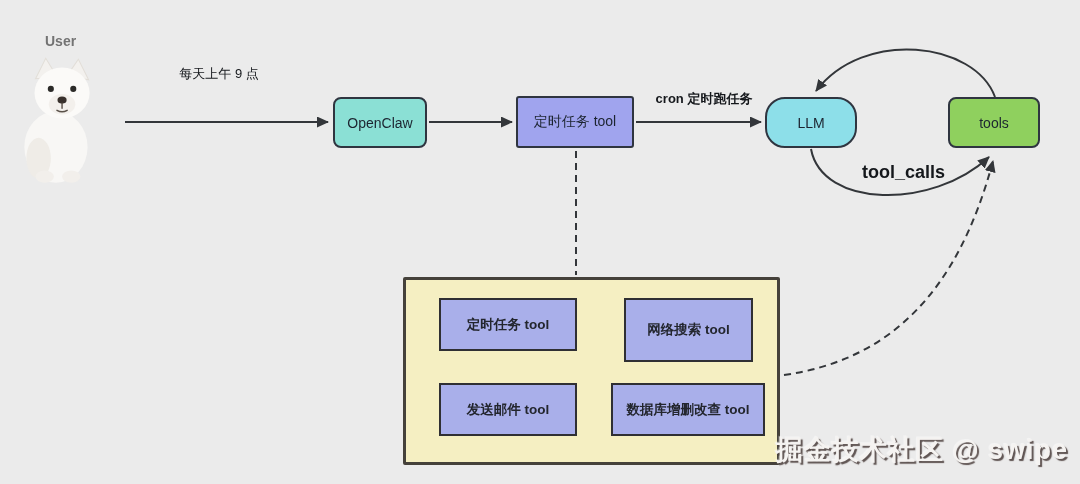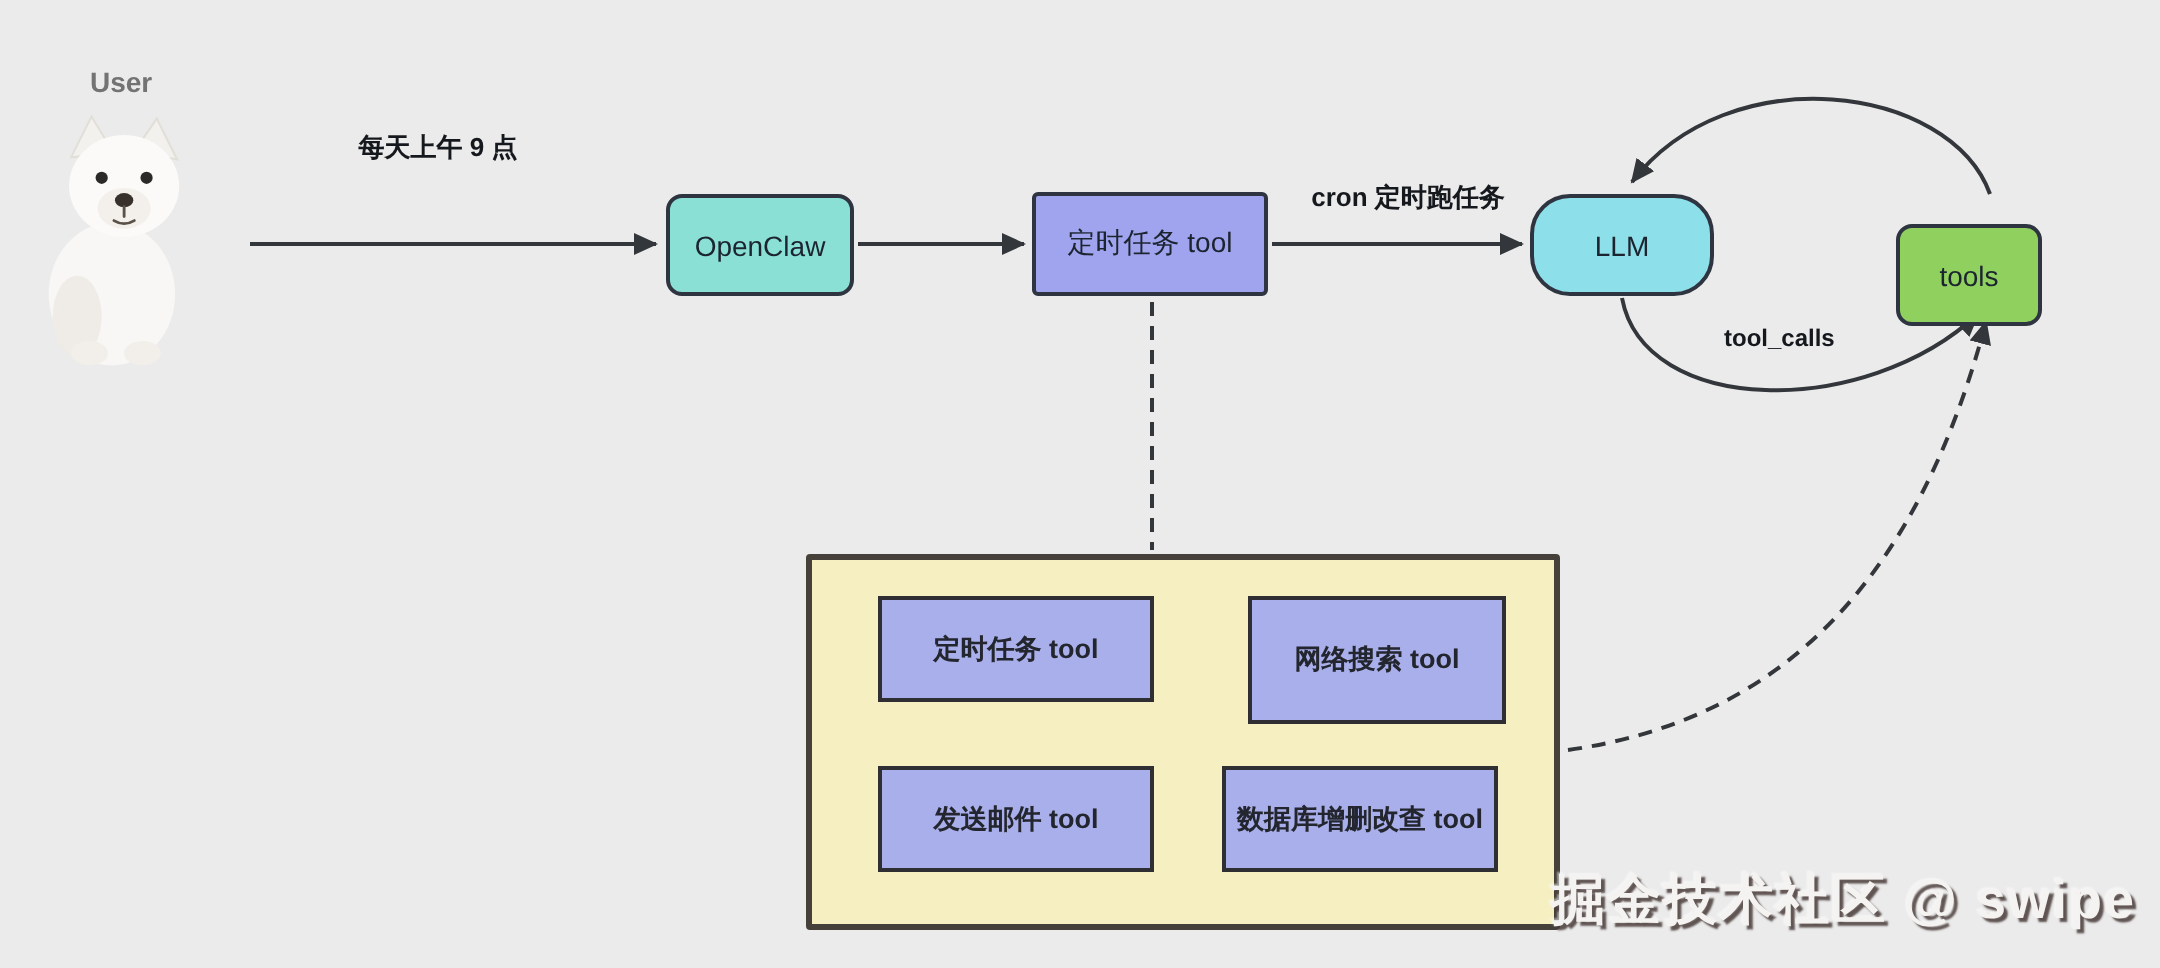--- a/index.html
+++ b/index.html
@@ -16,54 +16,54 @@
   .node{
     position:absolute;
     display:flex;align-items:center;justify-content:center;
     border:2px solid #2f3540;
     font-size:14px;font-weight:400;color:#1c2430;
     text-align:center;
   }
   .node-openclaw{left:333px;top:97px;width:94px;height:51px;background:#8be0d5;border-radius:8px;}
   .node-scheduler{left:516px;top:96px;width:118px;height:52px;background:#a0a4ee;border-radius:3px;}
   .node-llm{left:765px;top:97px;width:92px;height:51px;background:#8ddfe9;border-radius:20px;}
-  .node-tools{left:948px;top:112px;width:73px;height:51px;background:#8fd05e;border-radius:8px;justify-content:center;}
+  .node-tools{left:948px;top:97px;width:92px;height:51px;background:#8fd05e;border-radius:8px;justify-content:center;}
   .user-label{
     position:absolute;left:45px;top:33px;
     font-size:14px;font-weight:600;color:#737373;
   }
   .dog{position:absolute;left:8px;top:56px;width:102px;height:128px;}
   .req-label{
     position:absolute;left:116px;top:64px;width:206px;
-    text-align:center;font-size:13px;font-weight:700;color:#15181c;
+    text-align:center;font-size:13px;font-weight:400;color:#15181c;
     line-height:1.55;
   }
   .cron-label{
     position:absolute;left:646px;top:90px;width:116px;
     text-align:center;font-size:13px;font-weight:700;color:#15181c;
   }
   .toolcalls-label{
     position:absolute;left:862px;top:162px;
-    font-size:12px;font-weight:600;color:#15181c;
+    font-size:18px;font-weight:600;color:#15181c;
   }
   .toolbox{
     position:absolute;left:403px;top:277px;width:377px;height:188px;
     background:#f5efc2;border:3px solid #45413a;border-radius:2px;
   }
   .tool-item{
     position:absolute;
     display:flex;align-items:center;justify-content:center;
     background:#a9afea;border:2px solid #2f2f33;
     font-size:13.5px;font-weight:600;color:#23262e;
     text-align:center;
   }
   .tool-item-1{left:439px;top:298px;width:138px;height:53px;}
   .tool-item-2{left:624px;top:298px;width:129px;height:64px;}
   .tool-item-3{left:439px;top:383px;width:138px;height:53px;}
-  .tool-item-4{left:611px;top:383px;width:138px;height:53px;}
+  .tool-item-4{left:611px;top:383px;width:154px;height:53px;}
   .watermark{
     position:absolute;right:12px;top:432px;
     font-size:27px;font-weight:700;letter-spacing:1px;
     color:#f5f3f1;
     text-shadow:2px 2px 1px rgba(70,58,55,0.85), -1px -1px 1px rgba(255,255,255,0.5);
   }
 </style>
 </head>
 <body>
 

